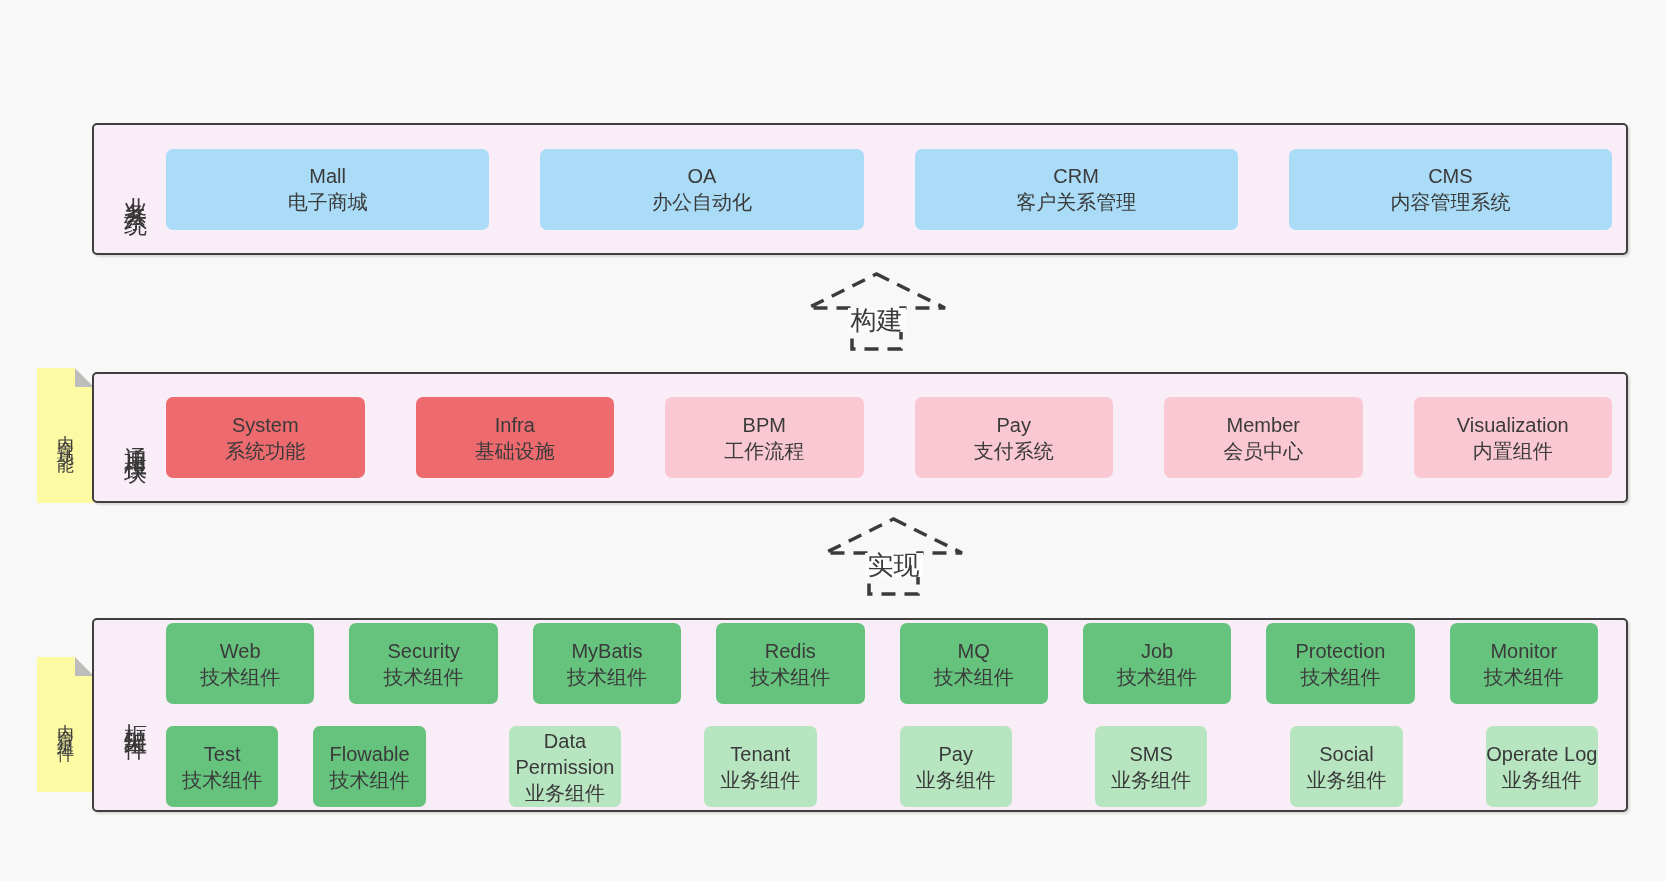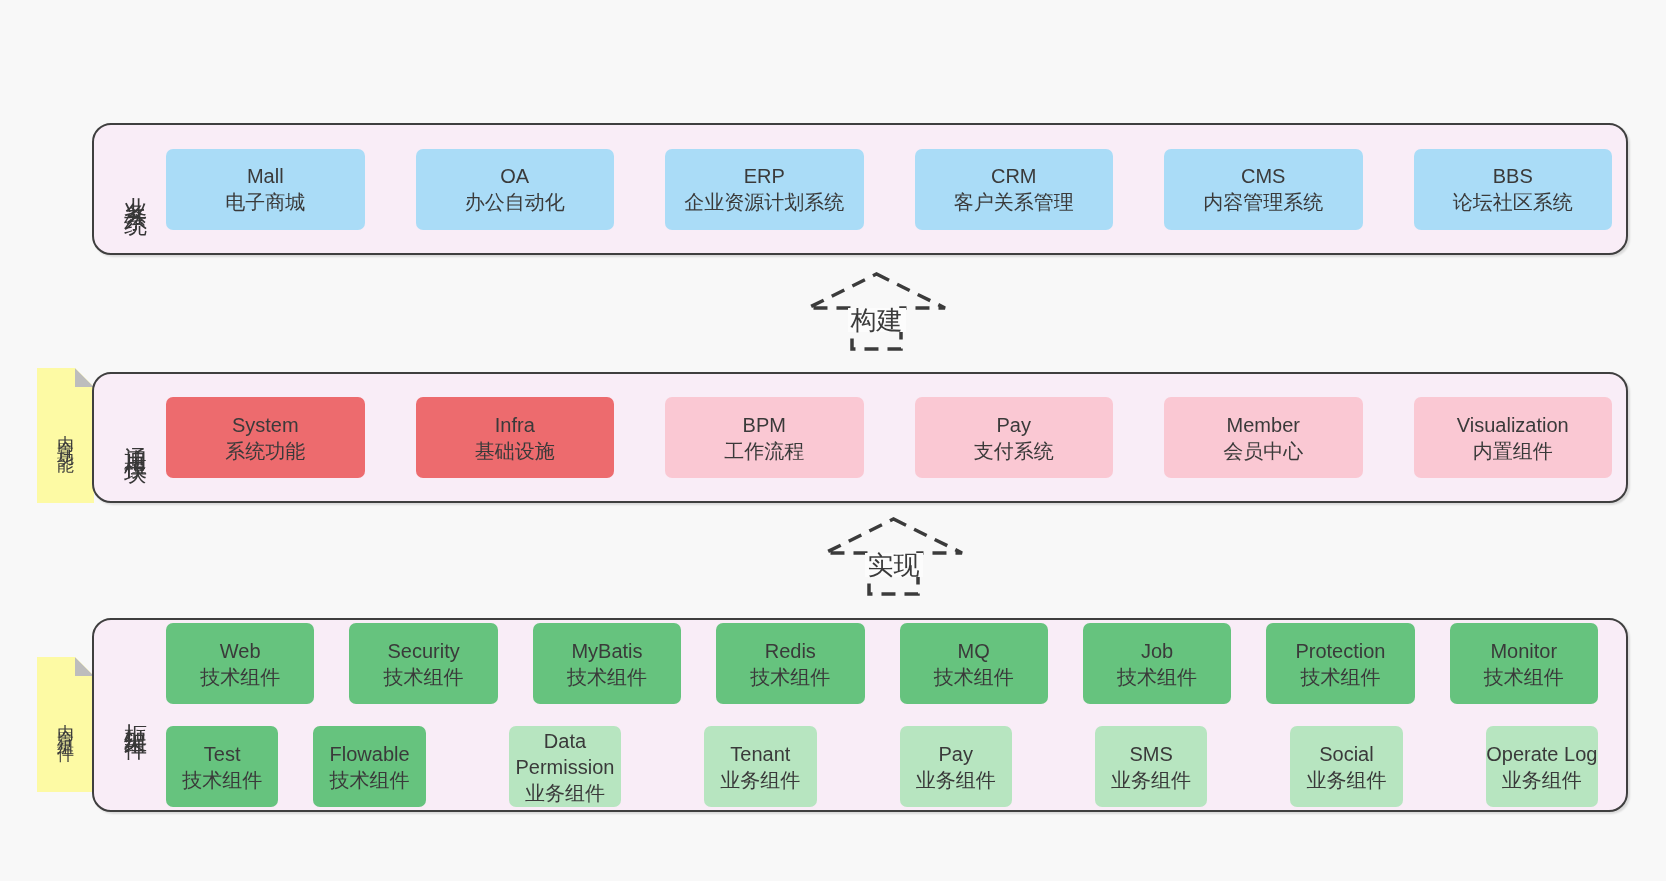--- a/index.html
+++ b/index.html
@@ -14,21 +14,21 @@
     overflow:hidden;
     color:#3b3b3b;
   }
 
   
   .band{
     position:absolute;
     box-sizing:border-box;
     background:var(--band_bg,#f9edf7);
     border:2px solid var(--border,#3f3f3f);
-    border-radius:19px;
+    border-radius:5px;
     box-shadow:2px 2px 2px rgba(0,0,0,0.12);
     display:flex;
     z-index:2;
     padding-left:13px;
   }
   .band-business{left:92px;top:123px;width:1536px;height:132px;}
   .band-modules{left:92px;top:372px;width:1536px;height:131px;justify-content:flex-end;}
   .band-components{left:92px;top:618px;width:1536px;height:194px;}
 
   .band-label{
@@ -136,34 +136,26 @@
     <div class="band-content">
       <div class="box blue">
         <div class="box-title">Mall</div>
         <div class="box-sub">电子商城</div>
       </div>
       <div class="box blue">
         <div class="box-title">OA</div>
         <div class="box-sub">办公自动化</div>
       </div>
       <div class="box blue">
-        <div class="box-title">ERP</div>
-        <div class="box-sub">企业资源计划系统</div>
-      </div>
-      <div class="box blue">
         <div class="box-title">CRM</div>
         <div class="box-sub">客户关系管理</div>
       </div>
       <div class="box blue">
         <div class="box-title">CMS</div>
         <div class="box-sub">内容管理系统</div>
-      </div>
-      <div class="box blue">
-        <div class="box-title">BBS</div>
-        <div class="box-sub">论坛社区系统</div>
       </div>
     </div>
   </div>
 
   <div class="arrow arrow-build">
     <svg width="141" height="80" viewBox="0 0 141 80">
       <polygon points="70.5,2 139,36 95,36 95,77 46,77 46,36 2,36" fill="none" stroke="#3b3b3b" stroke-width="3.5" stroke-dasharray="14 9"></polygon>
     </svg>
     <div class="arrow-label">构建</div>
   </div>

